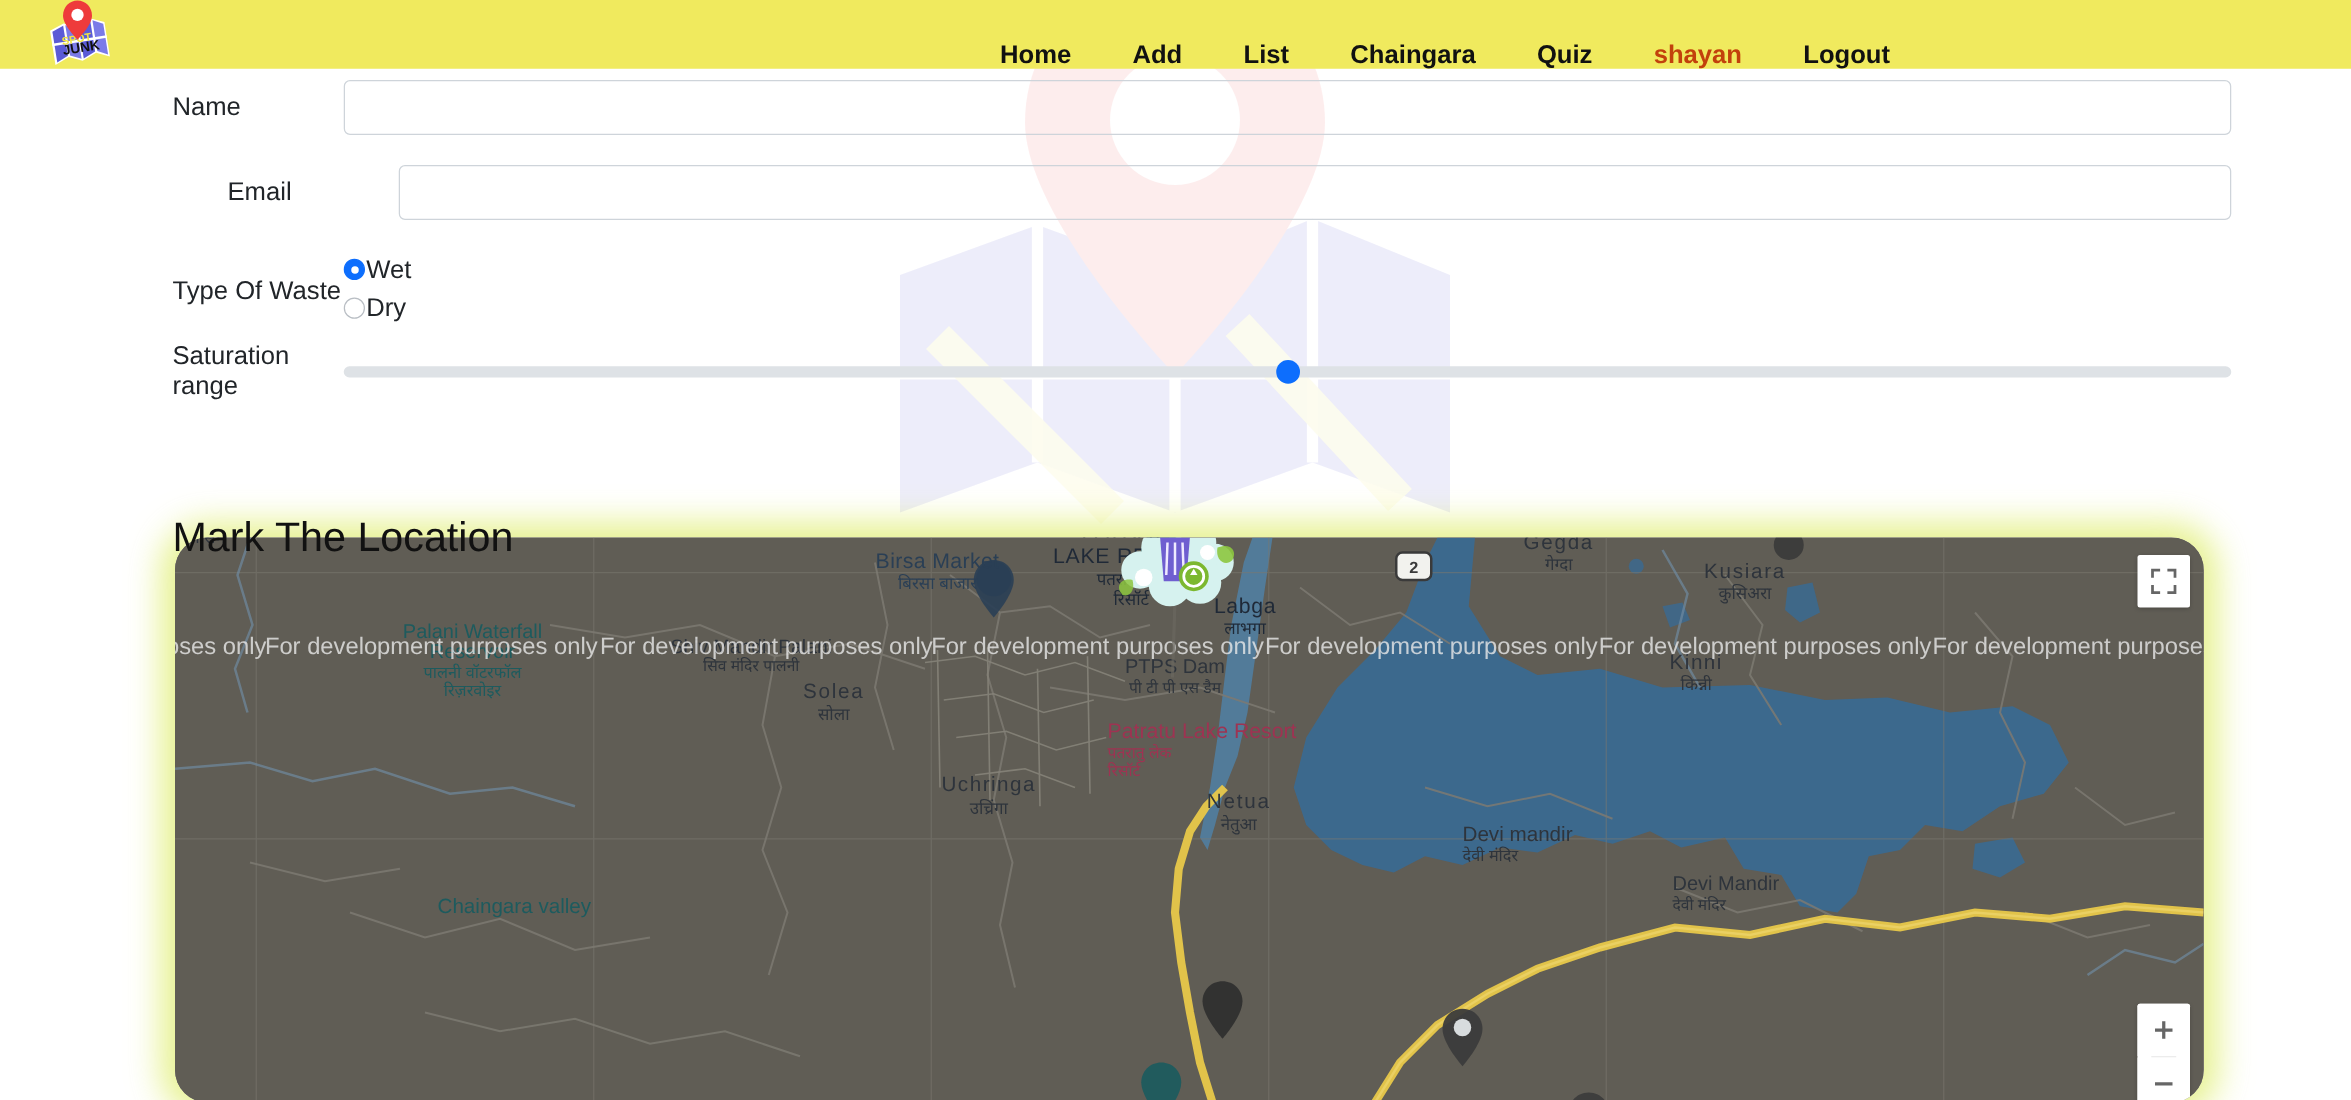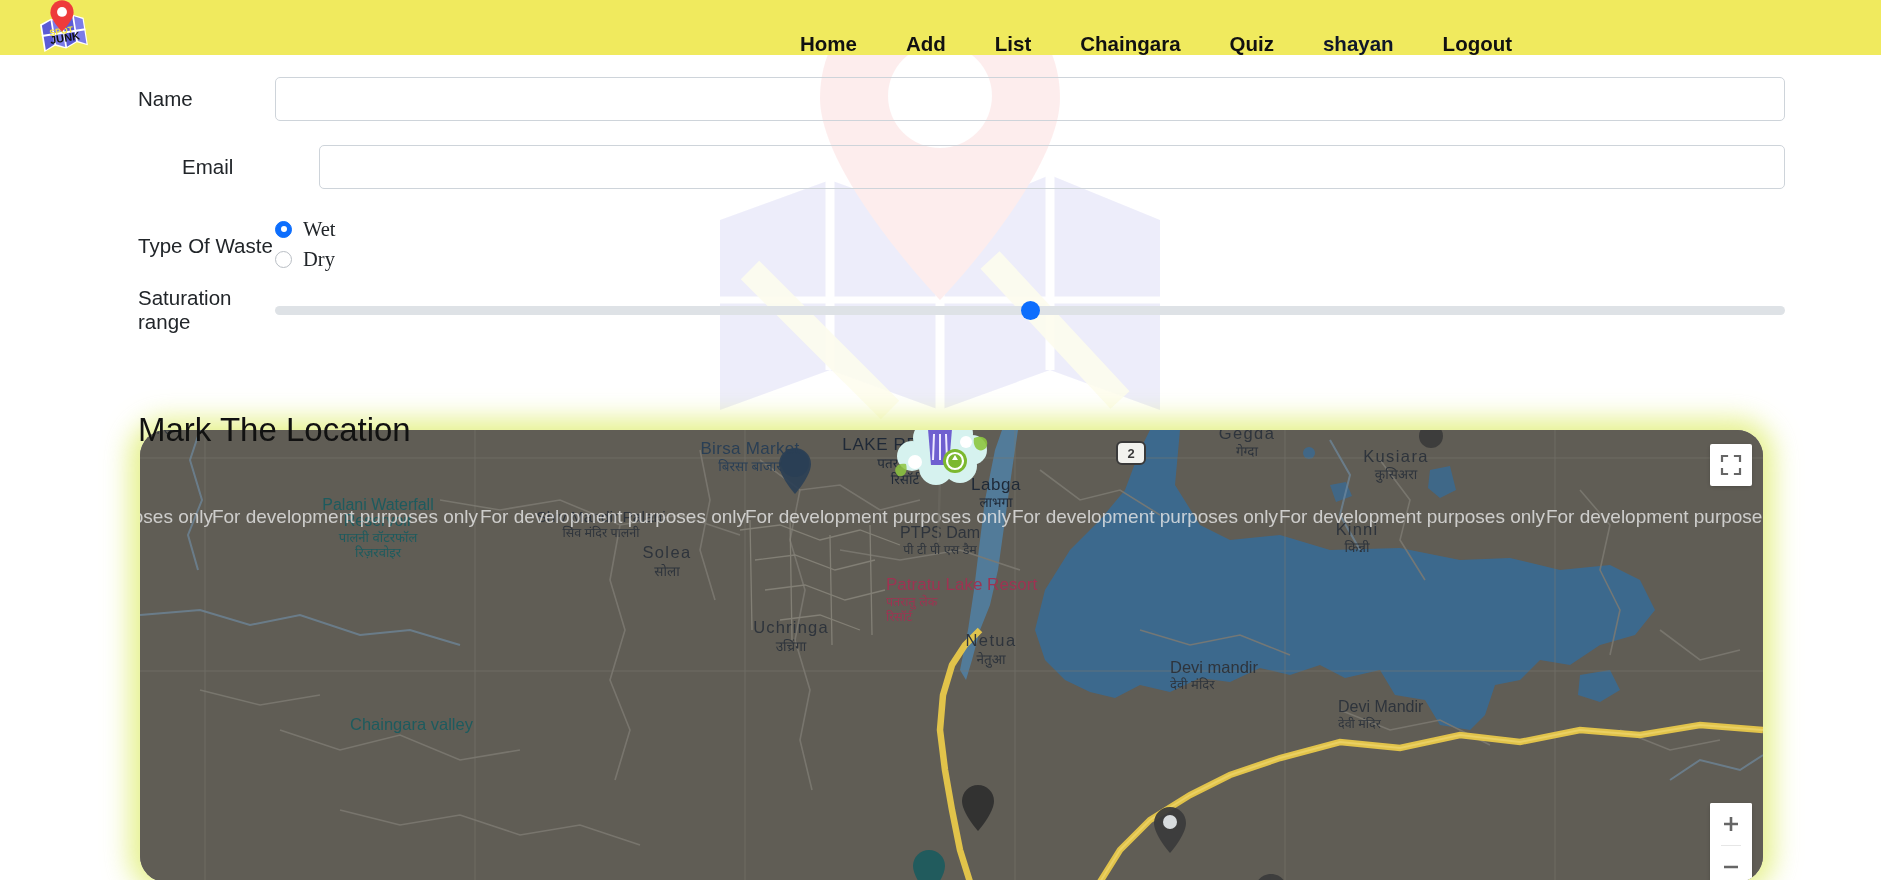--- a/index.html
+++ b/index.html
@@ -56,27 +56,27 @@
     font-size: 20.5px;
     font-weight: bold;
     color: #111111;
     text-decoration: none;
     padding: 0 0;
     margin-right: 45px;
     white-space: nowrap;
     cursor: pointer;
     letter-spacing: 0px;
   }
-  .nav-link.muted { color: #0f172a; font-weight: bold; }
+  .nav-link.muted { color: #c2410c; font-weight: bold; }
   .nav-link:last-child { margin-right: 0; }
 
   
   #form-area {
     position: absolute;
-    left: 0; top: 65px;
+    left: 0; top: 52px;
     width: 1881px;
     z-index: 5;
   }
   .form-row {
     position: relative;
     display: flex;
     align-items: center;
     width: 1881px;
     padding: 0 18px 0 0;
   }
@@ -101,21 +101,21 @@
     font-family: "Liberation Sans", sans-serif;
     margin-right: 78px;
   }
   #row-name { height: 68px; }
   #row-email { height: 68px; padding-left: 44px; }
   #row-waste { height: 76px; align-items: center; padding-top: 2px; }
   #row-waste .form-label { padding-top: 12px; }
   #row-sat { height: 66px; }
 
   .radio-group { display: flex; flex-direction: column; gap: 7px; padding-top: 8px; }
-  .radio-item { display: flex; align-items: center; gap: 11px; font-family: Liberation Serif, serif; }
+  .radio-item { display: flex; align-items: center; gap: 1px; }
   .radio-dot {
     width: 17px; height: 17px;
     border-radius: 50%;
     border: 1px solid #b9bec4;
     background: #fff;
     display: inline-block;
     position: relative;
     cursor: pointer;
     flex: 0 0 17px;
   }

